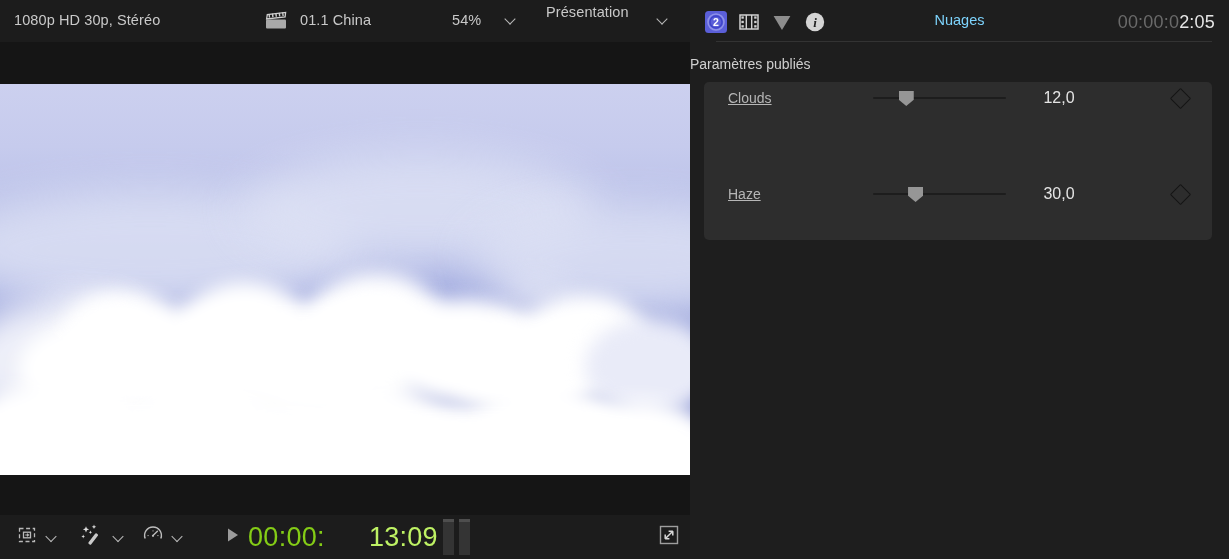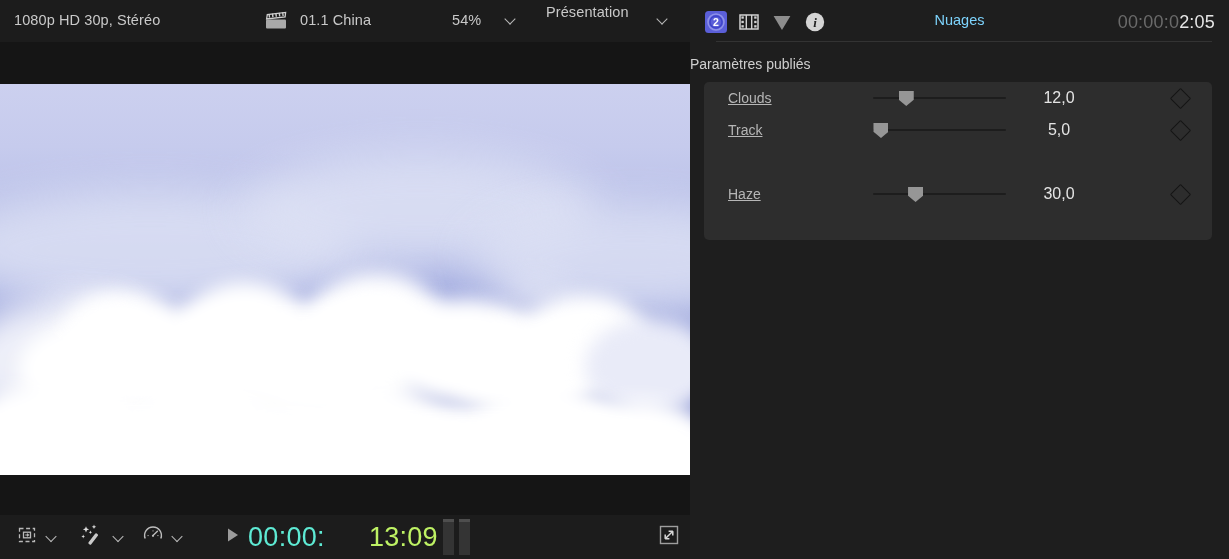--- a/index.html
+++ b/index.html
@@ -100,21 +100,21 @@
   #bb-expand { left: 657px; }
 
   #bb-timecode {
     position: absolute;
     left: 248px; top: 50%;
     transform: translateY(-50%);
     font-size: 27px;
     letter-spacing: .3px;
     white-space: nowrap;
   }
-  #bb-timecode .dim { color: #5eead4; }
+  #bb-timecode .dim { color: #84cc16; }
   #bb-timecode .bright { color: #bef264; margin-left: 44px; }
 
   #bb-pause {
     position: absolute; left: 443px; top: 50%;
     transform: translateY(-50%);
     display: flex; gap: 5px;
   }
   #bb-pause i {
     display: block;
     width: 11px; height: 36px;
@@ -405,29 +405,20 @@
     <div id="param-group">
         <div class="param-row" style="top: 0px;">
           <span class="param-label">Clouds</span>
           <span class="slider">
             <span class="track"></span>
             <span class="knob" style="left: 25%;"></span>
           </span>
           <span class="param-value">12,0</span>
           <span class="keyframe"></span>
         </div>
-        <div class="param-row" style="top: 32px;">
-          <span class="param-label">Track</span>
-          <span class="slider">
-            <span class="track"></span>
-            <span class="knob" style="left: 6%;"></span>
-          </span>
-          <span class="param-value">5,0</span>
-          <span class="keyframe"></span>
-        </div>
         <div class="param-row" style="top: 96px;">
           <span class="param-label">Haze</span>
           <span class="slider">
             <span class="track"></span>
             <span class="knob" style="left: 32%;"></span>
           </span>
           <span class="param-value">30,0</span>
           <span class="keyframe"></span>
         </div>
       </div>

